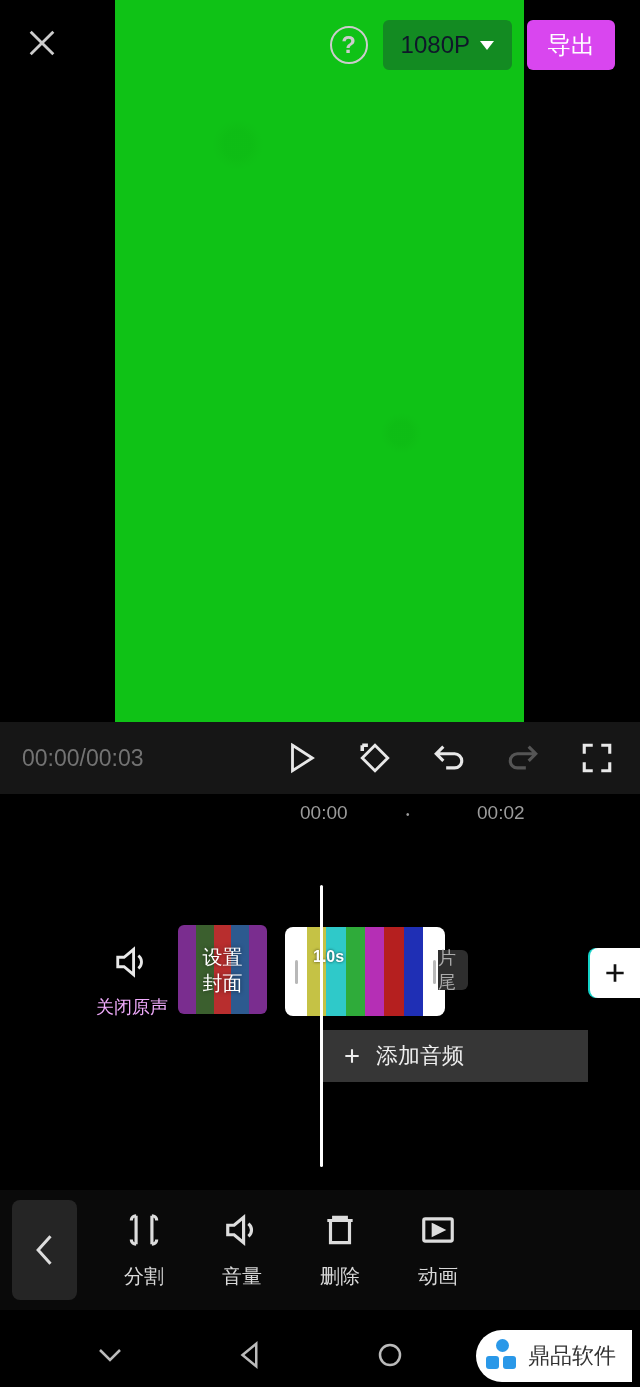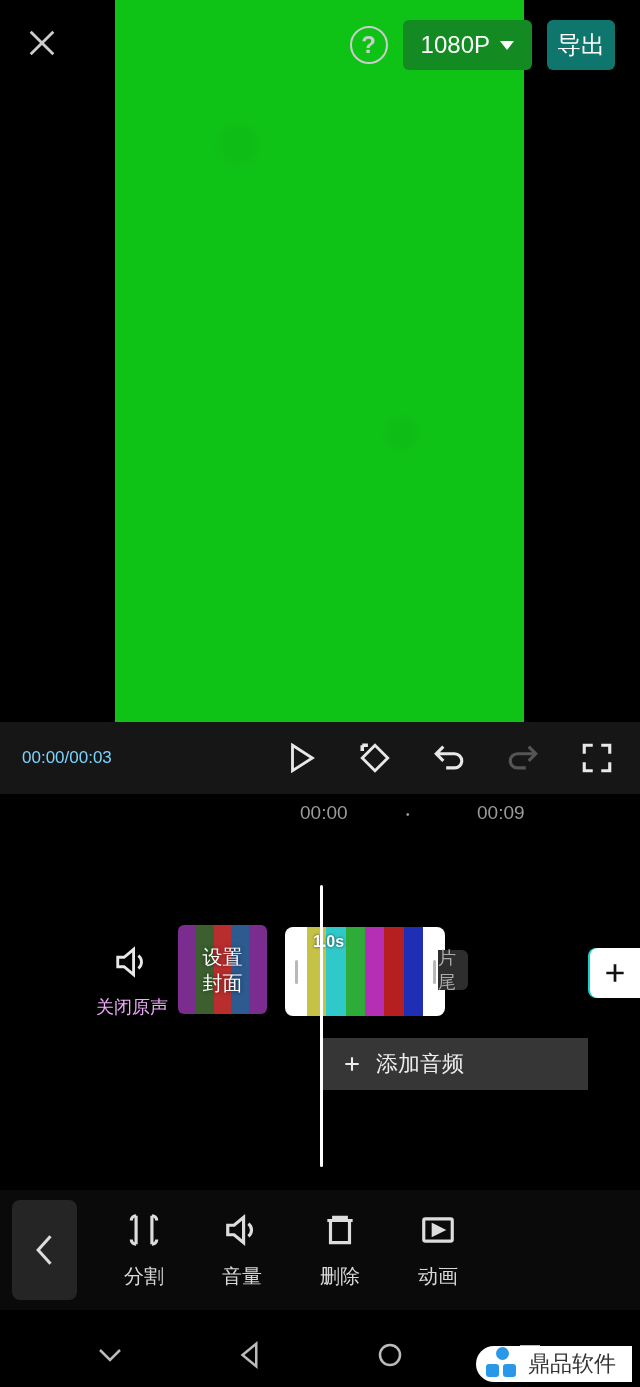--- a/index.html
+++ b/index.html
@@ -25,39 +25,39 @@
   .spacer { flex: 1; }
   .help-circle {
     width: 38px; height: 38px;
     border: 2.5px solid #ccc;
     border-radius: 50%;
     display: flex; align-items: center; justify-content: center;
     color: #ccc; font-size: 24px; font-weight: 600;
   }
   .res-btn {
     background: #138b22;
-    color: #ffffff;
+    color: #0f172a;
     height: 50px;
     padding: 0 18px;
     border-radius: 6px;
     display: flex; align-items: center;
     font-size: 24px; font-weight: 500;
     gap: 10px;
   }
   .res-btn .tri {
     width: 0; height: 0;
     border-left: 7px solid transparent;
     border-right: 7px solid transparent;
     border-top: 9px solid #fff;
   }
   .export-btn {
-    background: #0f766e;
+    background: #d946ef;
     color: #fff;
     height: 50px;
-    padding: 0 10px;
+    padding: 0 20px;
     border-radius: 6px;
     font-size: 24px; font-weight: 500;
     display: flex; align-items: center;
   }
   .preview {
     position: absolute;
     top: 0; left: 115px;
     width: 409px; height: 722px;
     background: #0fc216;
     background-image:
@@ -65,21 +65,21 @@
       radial-gradient(circle at 70% 60%, rgba(0,100,0,0.05) 2%, transparent 4%);
   }
   .player-bar {
     position: absolute;
     top: 722px; left: 0; right: 0;
     height: 72px;
     background: #161616;
     display: flex; align-items: center;
     padding: 0 22px;
   }
-  .time-text { color: #7dd3fc; font-size: 17px; }
+  .time-text { color: #737373; font-size: 23px; }
   .player-icons {
     flex: 1;
     display: flex;
     justify-content: flex-end;
     gap: 40px;
     padding-right: 4px;
   }
   .pbtn svg { width: 34px; height: 34px; display:block; }
   .ruler {
     position: absolute;
@@ -131,21 +131,21 @@
     display: flex; align-items: center; justify-content: center;
   }
   .clip-handle span {
     width: 3px; height: 24px; background: #b8b8b8; border-radius: 2px;
   }
   .clip-body {
     flex: 1; position: relative;
     overflow: hidden;
   }
   .clip-dur {
-    position: absolute; top: 6px; left: 6px;
+    position: absolute; top: 21px; left: 6px;
     font-size: 16px; color: #fff;
     text-shadow: 0 0 3px rgba(0,0,0,0.7);
     z-index: 2; font-weight:600;
   }
   .end-tag {
     position: absolute;
     top: 120px; left: 438px;
     width: 30px; height: 40px;
     background: #2e2e2e;
     border-radius: 0 6px 6px 0;
@@ -166,21 +166,20 @@
   .add-audio {
     position: absolute;
     top: 200px; left: 320px;
     width: 268px; height: 52px;
     background: #363636;
     display:flex; align-items:center;
     padding-left: 22px;
     gap: 14px;
     font-size: 22px;
     color: #eee;
-    margin-top: 8px;
   }
   .playhead {
     position: absolute;
     top: 55px; left: 320px;
     width: 3px; height: 282px;
     background: #fff;
     border-radius: 2px;
     z-index: 5;
   }
   .tool-row {
@@ -217,21 +216,21 @@
     align-items:center;
     justify-content: space-around;
     padding: 0 40px;
   }
   .nav-bar svg { width: 30px; height: 30px; }
   .watermark {
     position: absolute;
     bottom: 5px; right: 8px;
     background: #fff;
     border-radius: 28px 0 0 28px;
-    height: 36px;
+    height: 52px;
     padding: 0 16px 0 10px;
     display:flex; align-items:center; gap: 8px;
     color: #333; font-size: 22px; text-align: right;
   }
   .wm-logo {
     width: 34px; height: 34px;
     position: relative;
   }
   .wm-logo .c { position:absolute; width:13px; height:13px; background:#2a98e8; border-radius:3px;}
 </style>
@@ -283,21 +282,21 @@
       <svg viewBox="0 0 24 24" fill="none" stroke="#e8e8e8" stroke-width="2.2">
         <path d="M3 9 V3 H9 M15 3 H21 V9 M21 15 V21 H15 M9 21 H3 V15"></path>
       </svg>
     </span>
   </div>
 </div>
 
 <div class="ruler">
   <span style="left:300px">00:00</span>
   <span style="left:406px;font-size:10px;top:12px">•</span>
-  <span style="left:477px">00:09</span>
+  <span style="left:477px">00:02</span>
 </div>
 
 <div class="timeline-zone">
   <div class="playhead"></div>
 
   <div class="mute-group">
     <svg viewBox="0 0 24 24" fill="none" stroke="#e8e8e8" stroke-width="1.8">
       <path d="M3 9 H7 L13 4 V20 L7 15 H3 Z"></path>
       <path d="M16 8 A5 5 0 0 1 16 16"></path>
     </svg>

